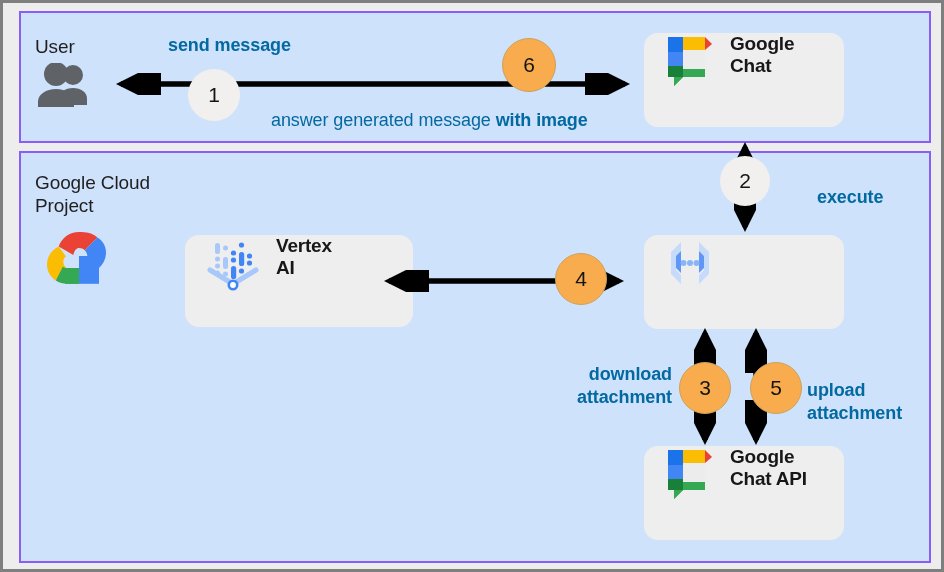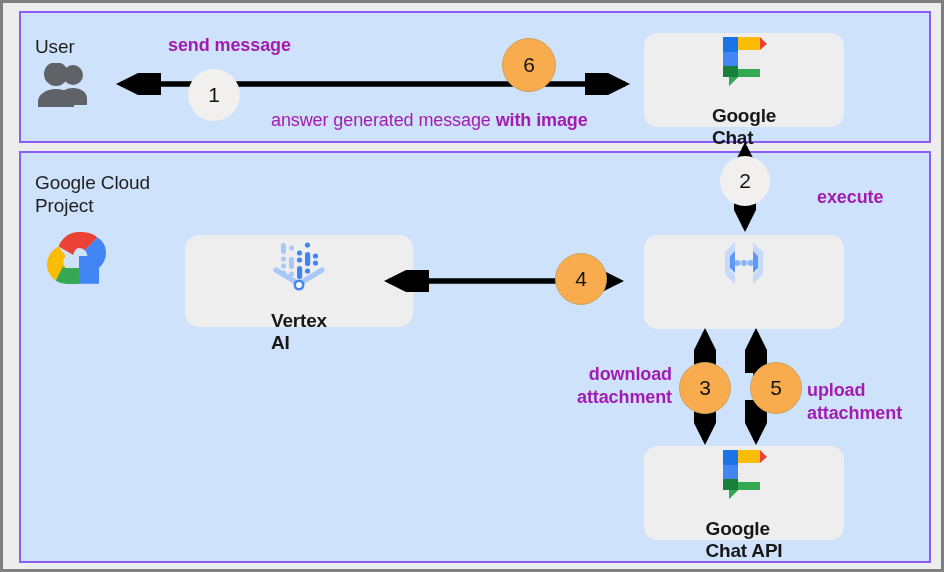--- a/index.html
+++ b/index.html
@@ -49,24 +49,22 @@
     letter-spacing: -0.1px;
   }
 
   
   .card {
     position: absolute;
     background: #eeeeee;
     border-radius: 14px;
     box-sizing: border-box;
     display: flex;
-    align-items: center;
     gap: 14px;
     padding: 0 18px;
-    flex-direction: column;
   }
   .card-label {
     font-size: 19px;
     font-weight: bold;
     color: #171717;
     line-height: 1.18;
     white-space: pre-line;
     letter-spacing: -0.2px;
   }
   .card-icon {
@@ -93,21 +91,21 @@
   }
   .badge.orange {
     background: #f8ac4d;
     border: 1px solid #caa35d;
   }
 
   
   .caption {
     position: absolute;
     font-size: 18px;
-    color: #a21caf;
+    color: #0369a1;
     line-height: 1.28;
     white-space: pre-line;
     letter-spacing: -0.1px;
   }
   .caption.bold {
     font-weight: bold;
   }
   .caption.center {
     text-align: center;
   }

